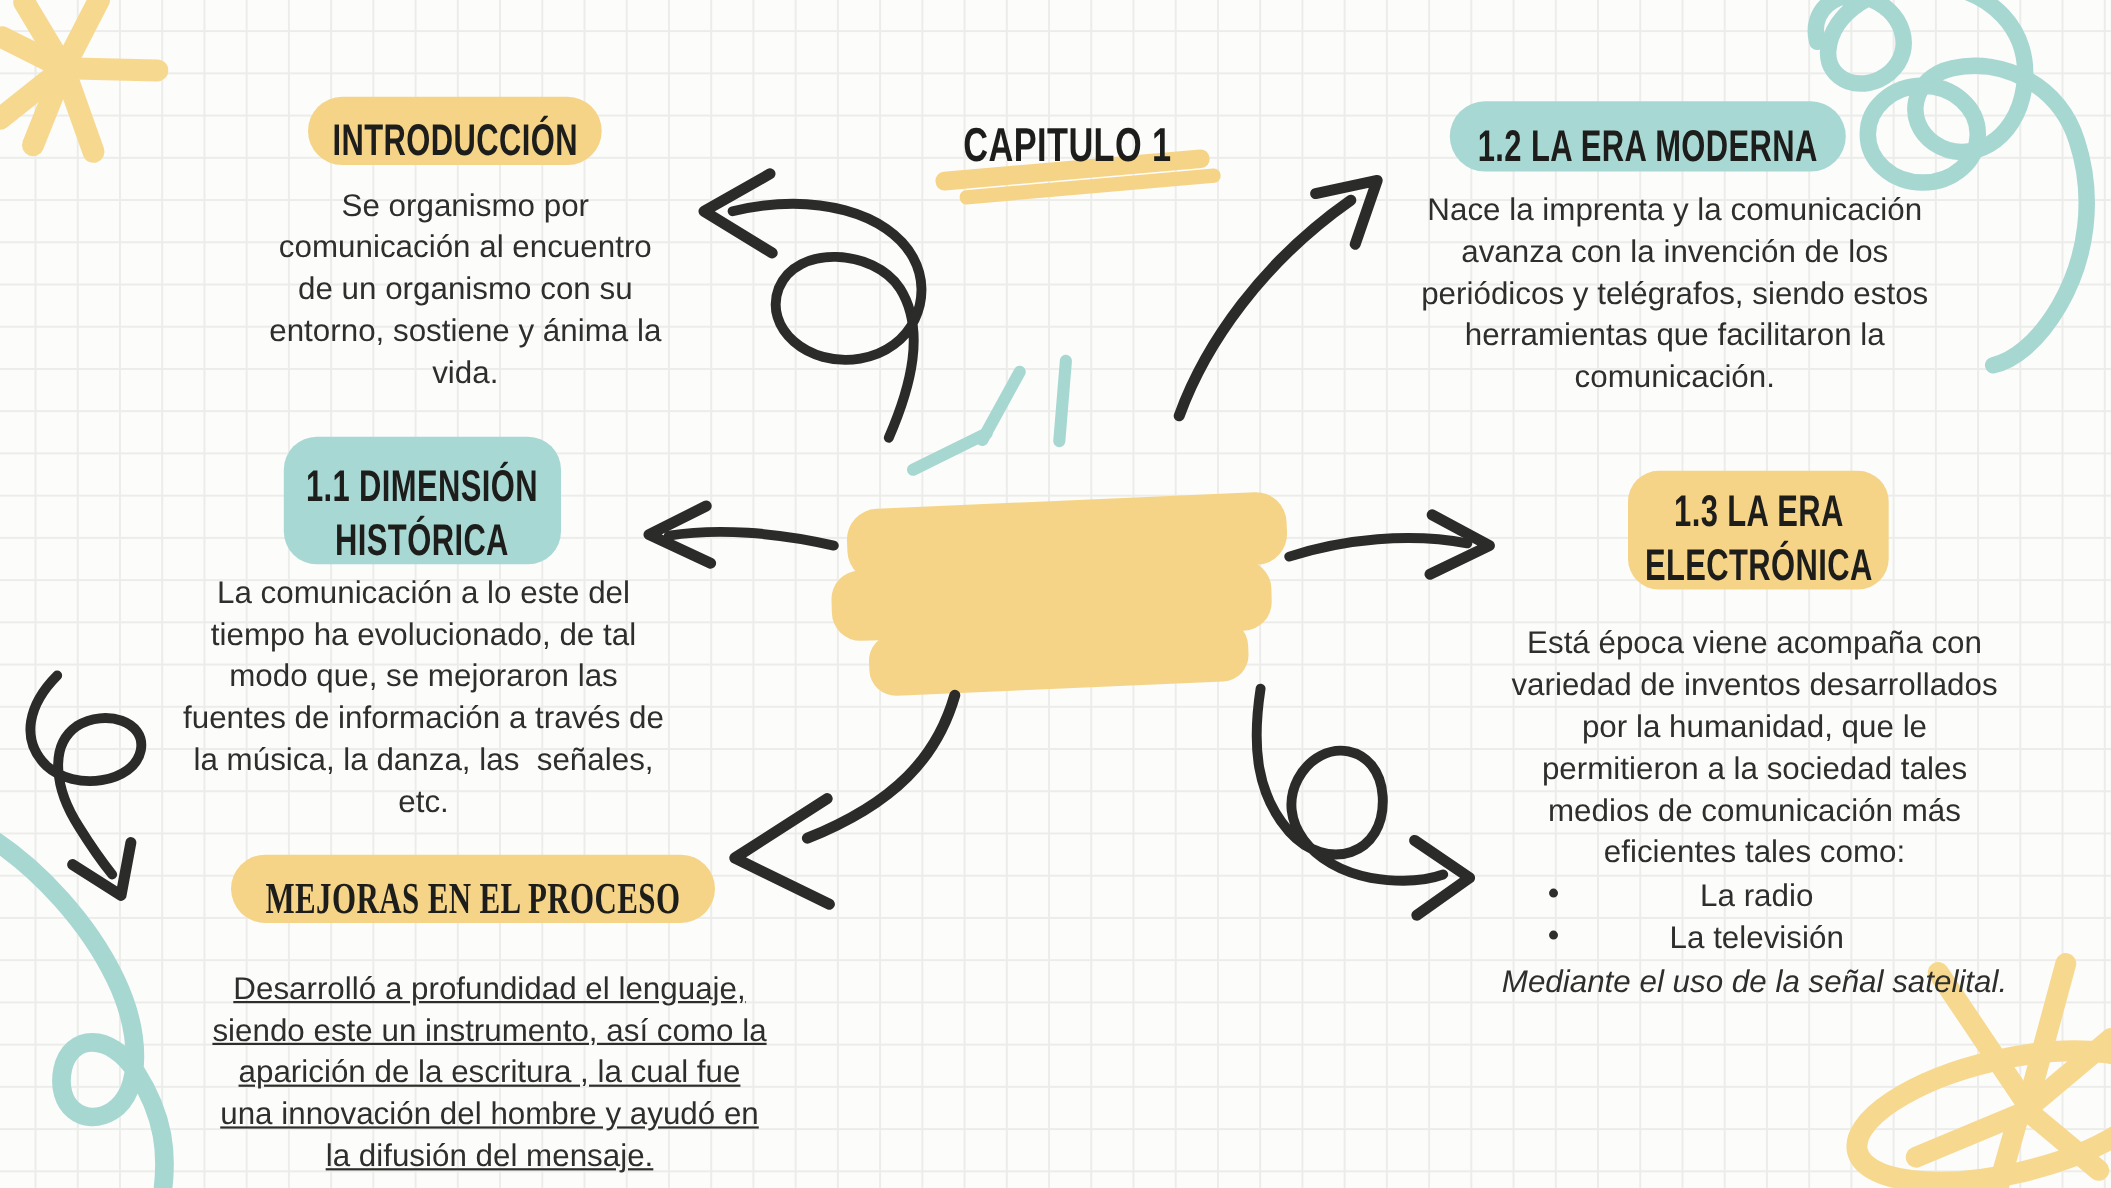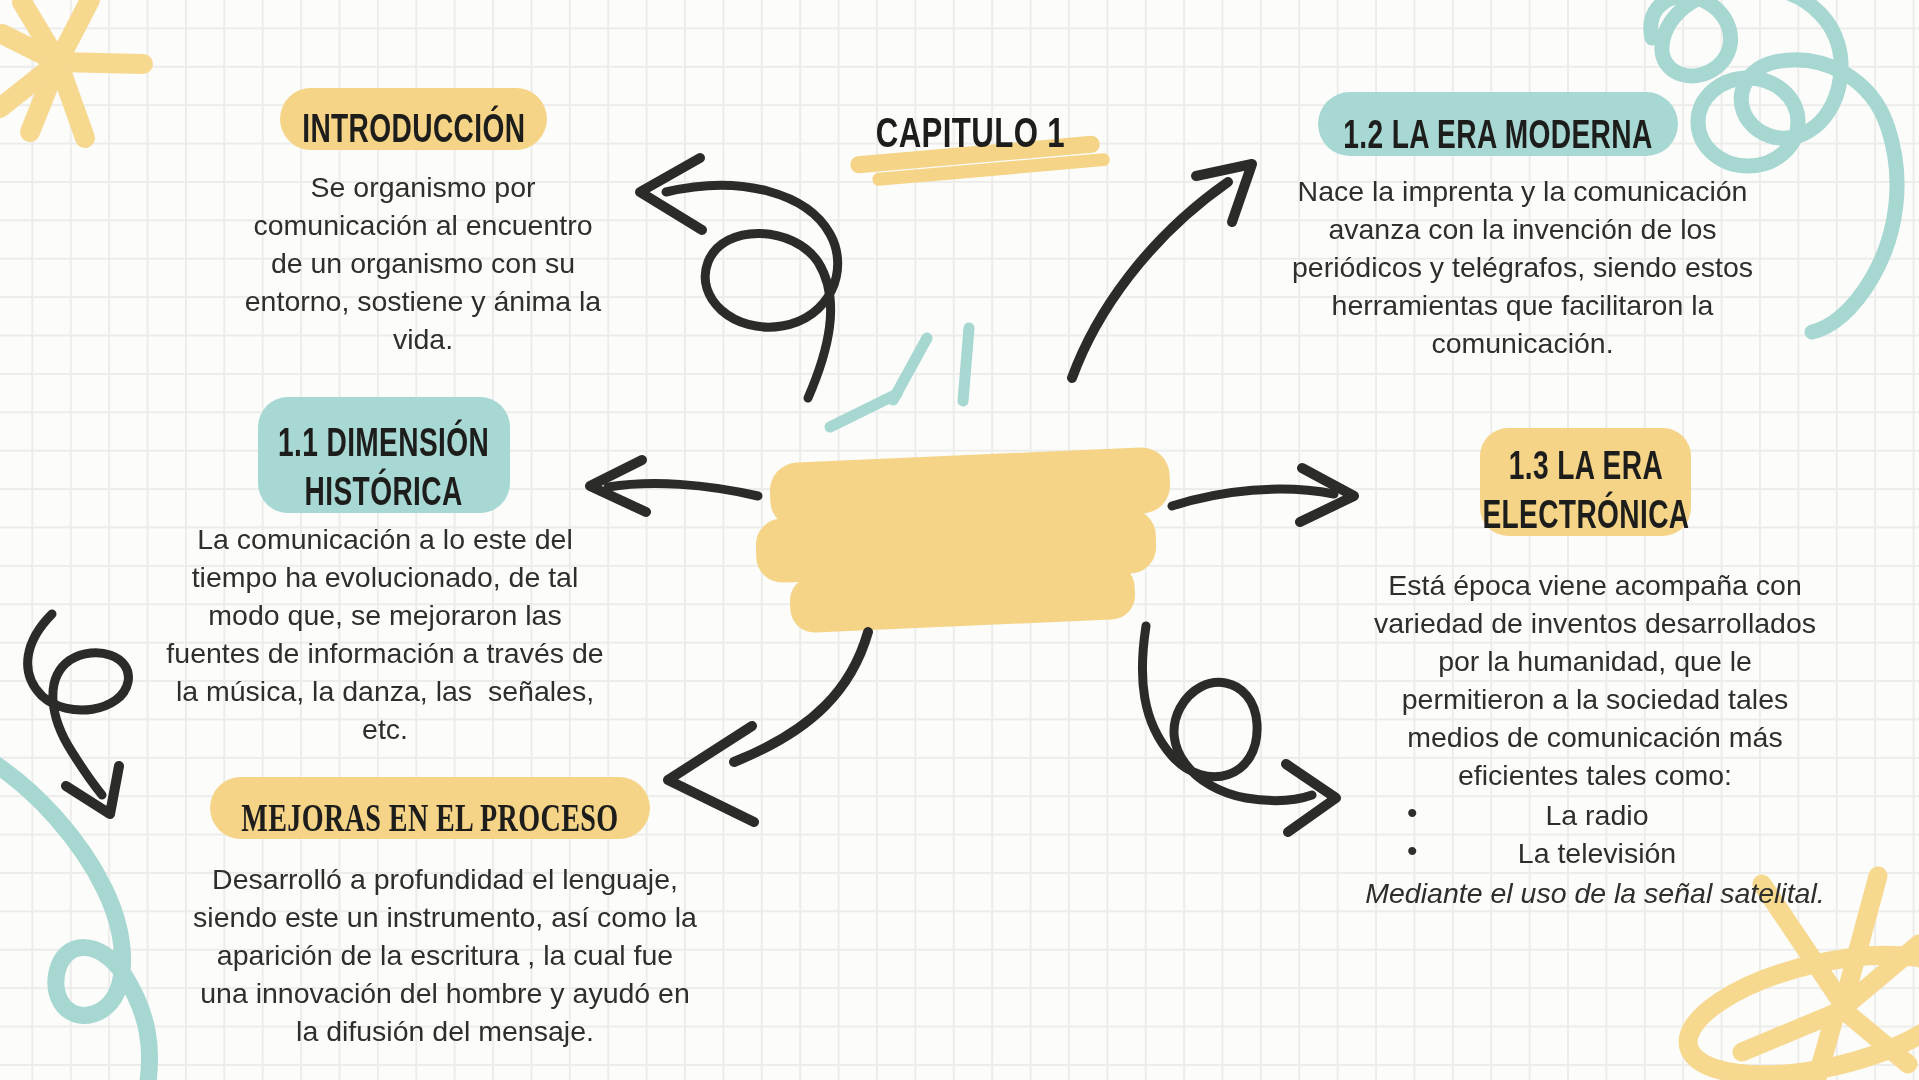--- a/index.html
+++ b/index.html
@@ -153,29 +153,29 @@
       <div>tiempo ha evolucionado, de tal</div>
       <div>modo que, se mejoraron las</div>
       <div>fuentes de información a través de</div>
       <div>la música, la danza, las  señales,</div>
       <div>etc.</div>
     </div>
 
   <div class="pill yellow" style="left:210px;top:777px;width:440px;height:62px;border-radius:31px;font-family:Liberation Serif, serif;">
     <span class="bt">MEJORAS EN EL PROCESO</span>
   </div>
-  <div class="body-text" style="left:155px;top:860px;width:580px;">
+  <div class="body-text" style="left:155px;top:880px;width:580px;text-decoration:underline;">
       <div>Desarrolló a profundidad el lenguaje,</div>
       <div>siendo este un instrumento, así como la</div>
       <div>aparición de la escritura , la cual fue</div>
       <div>una innovación del hombre y ayudó en</div>
       <div>la difusión del mensaje.</div>
     </div>
 
-  <div class="pill yellow" style="left:1480px;top:428px;width:211px;height:108px;border-radius:28px;">
+  <div class="pill yellow" style="left:1480px;top:428px;width:237px;height:108px;border-radius:28px;">
     <div class="bt-multi">
         <div>1.3 LA ERA</div>
         <div>ELECTRÓNICA</div>
       </div>
   </div>
   <div class="body-text" style="left:1350px;top:566px;width:490px;">
       <div>Está época viene acompaña con</div>
       <div>variedad de inventos desarrollados</div>
       <div>por la humanidad, que le</div>
       <div>permitieron a la sociedad tales</div>

